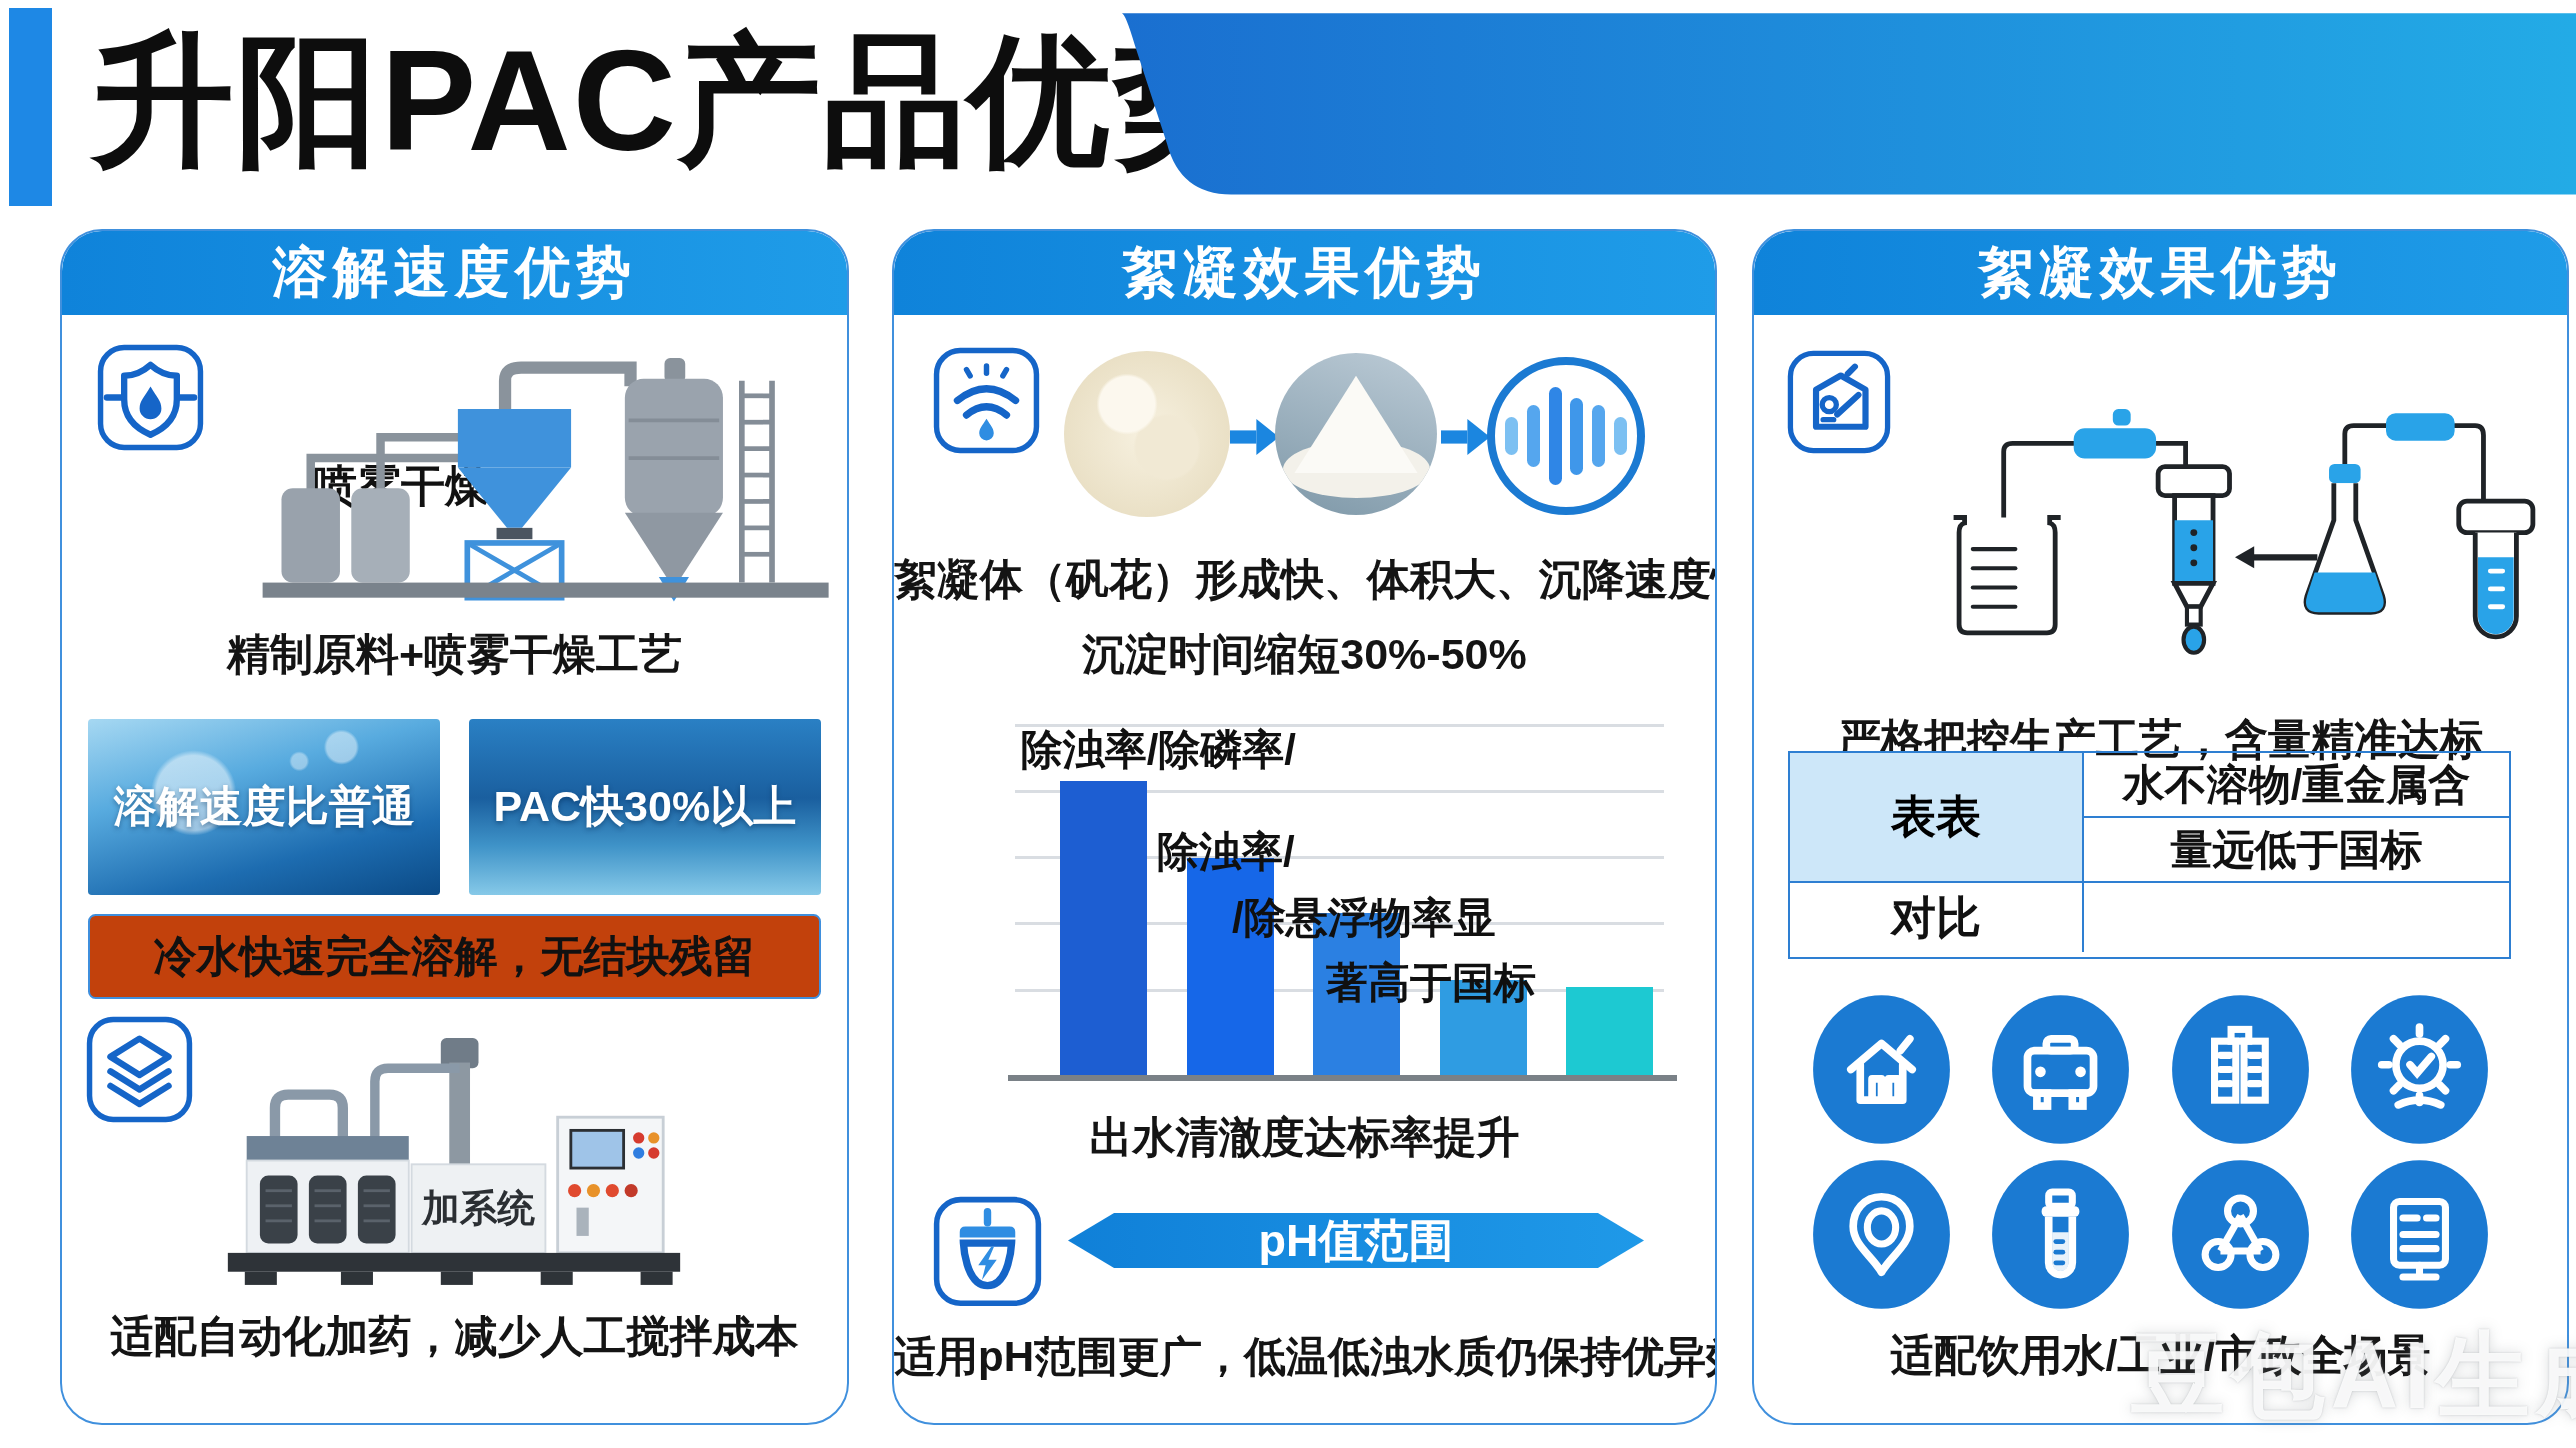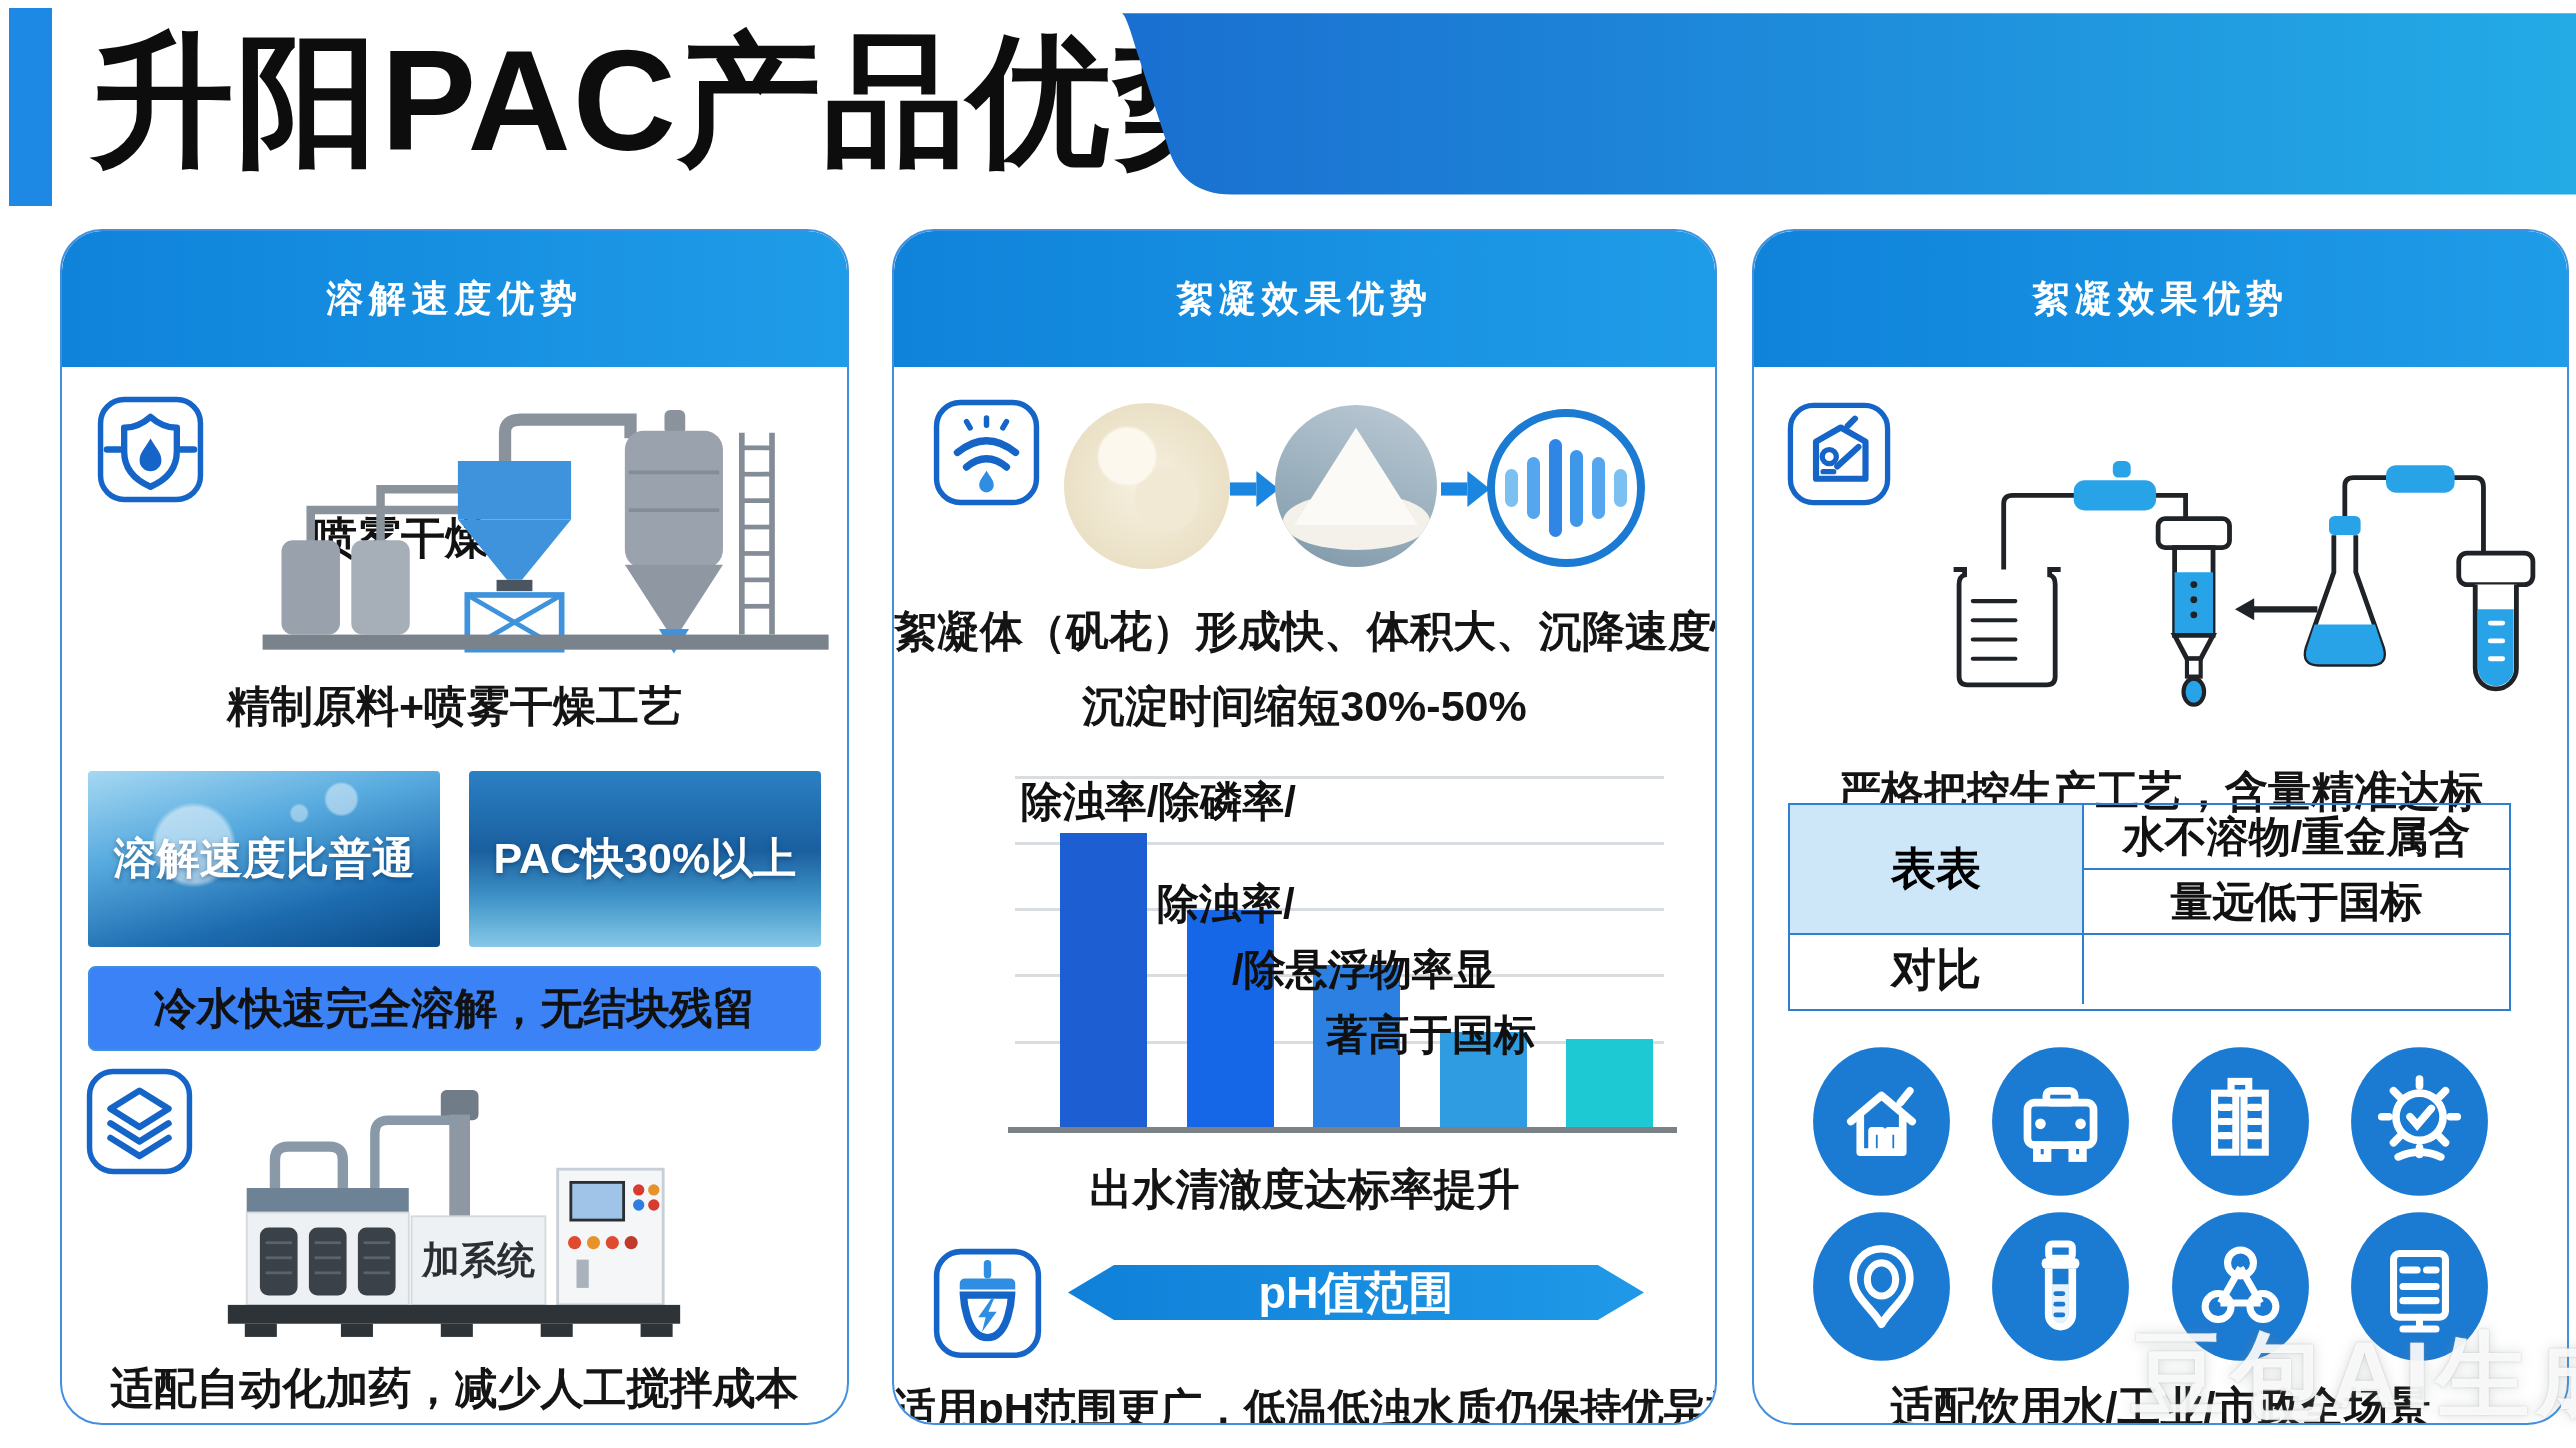--- a/index.html
+++ b/index.html
@@ -9,42 +9,42 @@
   .side-bar{position:absolute;left:9.4px;top:7.5px;width:43px;height:198px;background:#1e88e5;}
   .main-title{position:absolute;left:91px;top:5.7px;font-size:143px;font-weight:900;color:#0d0d0d;
               letter-spacing:1.9px;white-space:nowrap;}
   .swoosh{position:absolute;right:0;top:0;}
   
   .card{position:absolute;top:229px;height:1196px;background:#fff;border:2.8px solid #4090dd;
         border-radius:42px;box-sizing:border-box;overflow:hidden;}
   .card1{left:60px;width:789px;}
   .card2{left:892px;width:825px;}
   .card3{left:1752px;width:817px;}
-  .card-header{height:136px;background:linear-gradient(90deg,#0f83da,#1f9ce8);
+  .card-header{height:84px;background:linear-gradient(90deg,#0f83da,#1f9ce8);
                border-radius:38px 38px 0 0;display:flex;align-items:center;justify-content:center;
-               color:#fff;font-size:37px;font-weight:800;letter-spacing:5.7px;}
+               color:#fff;font-size:55px;font-weight:800;letter-spacing:5.7px;}
   .card-body{position:relative;height:1083px;}
   .cap{position:absolute;left:0;right:0;text-align:center;font-weight:700;font-size:43px;color:#141414;
        white-space:nowrap;}
   .sq-icon{position:absolute;}
   
   .spray-label{position:absolute;left:251px;top:142px;font-size:44px;font-weight:700;}
   .dryer{position:absolute;left:193px;top:11.3px;}
   .photos{position:absolute;left:26.4px;right:26.4px;top:404px;height:176px;display:flex;gap:15px;}
   .photo{flex:1;display:flex;align-items:center;justify-content:center;color:#fff;font-size:43px;
          font-weight:800;text-shadow:0 1.9px 5.7px rgba(0,40,80,.45);border-radius:3.8px;white-space:nowrap;}
   .photo.p1{background:
       radial-gradient(circle at 30% 42%, rgba(255,255,255,.50) 0 14%, rgba(255,255,255,0) 16%),
       radial-gradient(circle at 72% 16%, rgba(255,255,255,.45) 0 5%, rgba(255,255,255,0) 6%),
       radial-gradient(circle at 60% 24%, rgba(255,255,255,.4) 0 3%, rgba(255,255,255,0) 4%),
       linear-gradient(165deg,#a6d8f2 0%,#58abdf 35%,#1d6cb0 72%,#0b4a86 100%);}
   .photo.p2{background:linear-gradient(180deg,#2a80c4 0%,#1a5f9f 45%,#3f93c8 72%,#86c9e8 100%);margin-left:14px;}
   .note-box{position:absolute;left:26.4px;right:26.4px;top:599px;height:81px;border:2.8px solid #3f8fdd;
             border-radius:7.5px;display:flex;align-items:center;justify-content:center;font-size:43px;
-            font-weight:700;background:#3b82f6;white-space:nowrap;}
+            font-weight:700;background:#c2410c;white-space:nowrap;}
   .machine{position:absolute;left:156px;top:691px;}
   
   .circle-row{position:absolute;left:0;top:0;width:100%;height:245px;}
   .photo-circle{position:absolute;border-radius:50%;}
   .granule{left:170px;top:36px;width:166px;height:166px;
      background:radial-gradient(circle at 38% 32%,#fcf8ee 0 18%,rgba(0,0,0,0) 20%),
                 radial-gradient(circle at 62% 58%,#f1e9d4 0 22%,rgba(0,0,0,0) 24%),
                 radial-gradient(circle at 50% 50%,#f7f1e0,#e9dfc4 75%,#ddd0ae);}
   .powder{left:381px;top:38px;width:162px;height:162px;overflow:hidden;position:absolute;
      background:linear-gradient(200deg,#bccbd6,#7e98a8);}

